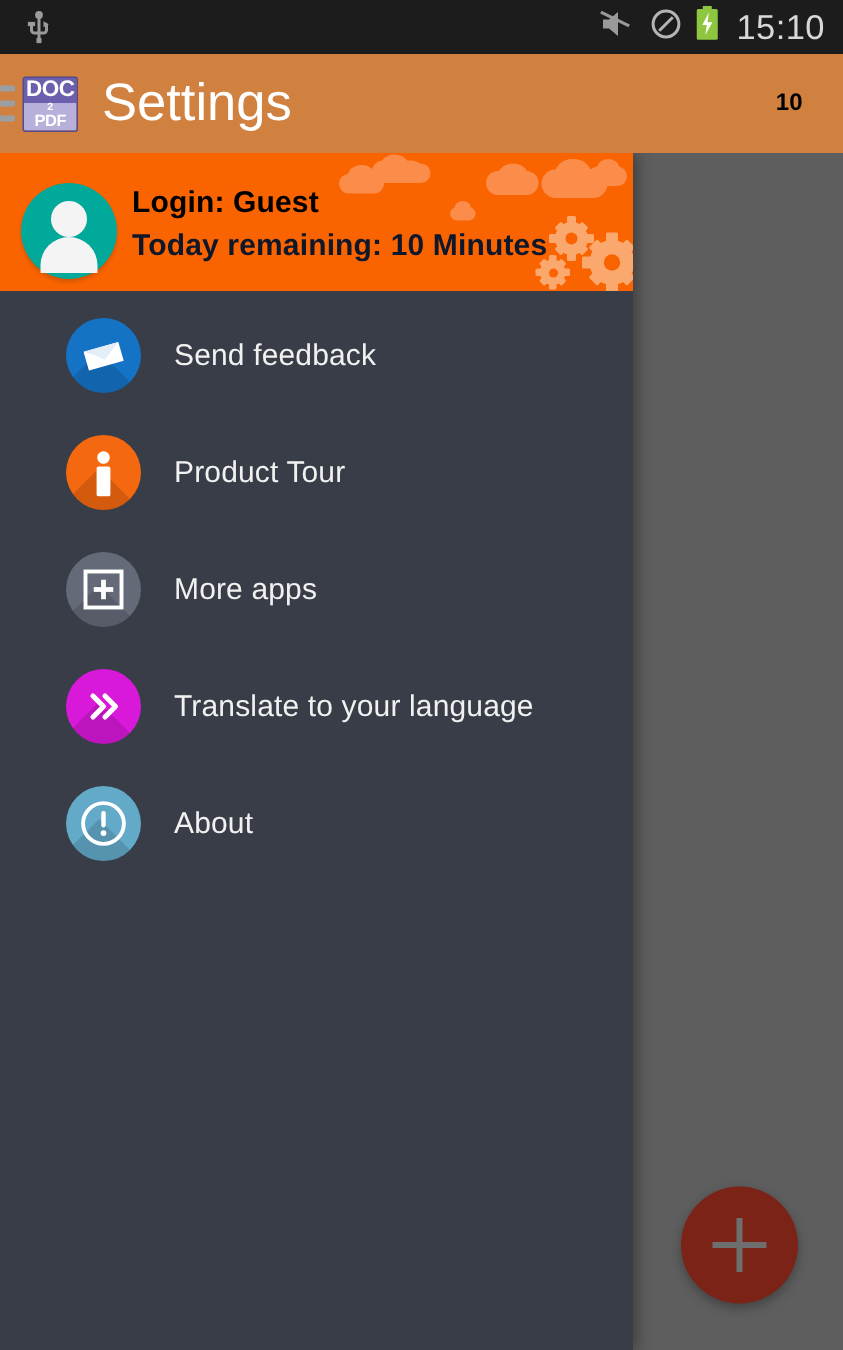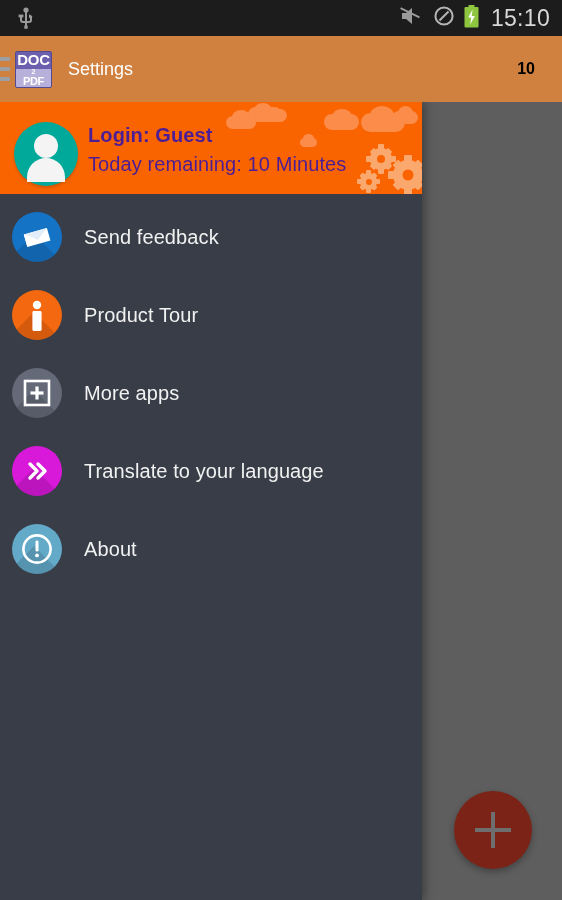--- a/index.html
+++ b/index.html
@@ -58,21 +58,21 @@
     border-radius: 2px;
     display: flex; flex-direction: column;
     align-items: center; justify-content: center;
     line-height: 1;
     overflow: hidden;
   }
   #app-icon .l1 { font-size: 15px; font-weight: bold; color: #fff; letter-spacing: -.3px; }
   #app-icon .l2 { font-size: 7px; font-weight: bold; color: #fff; margin: 1px 0; }
   #app-icon .l3 { font-size: 11px; font-weight: bold; color: #fff; letter-spacing: -.3px; }
   #action-title {
-    color: #ffffff; font-size: 18px; margin-left: 16px;
+    color: #ffffff; font-size: 35px; margin-left: 16px;
     font-weight: normal;
   }
   #action-count {
     margin-left: auto; margin-right: 27px;
     color: #000000; font-size: 16px; font-weight: bold;
   }
 
   
   #content-scrim {
     position: absolute; left: 0; top: 102px;
@@ -150,36 +150,37 @@
     transform: translateX(-50%);
     width: 38px; height: 24px;
     background: #f4f4f4;
     border-radius: 19px 19px 0 0;
   }
   #header-text {
     position: absolute; left: 88px; top: 22px;
     z-index: 4;
   }
   #login-line {
-    color: #4c1d95; font-size: 20px; font-weight: bold;
+    color: #000000; font-size: 20px; font-weight: bold;
     letter-spacing: .1px;
   }
   #remaining-line {
-    color: #4c1d95; font-size: 20px; font-weight: normal;
+    color: #0f172a; font-size: 20px; font-weight: bold;
     margin-top: 6px; letter-spacing: .1px;
     white-space: nowrap;
   }
 
   
   #drawer-list { padding-top: 4px; }
   .drawer-item {
     position: relative;
     height: 78px; width: 422px;
     display: flex; align-items: center;
     padding-left: 12px;
+    margin-left: 32px;
   }
   .item-icon {
     position: relative;
     width: 50px; height: 50px; border-radius: 50%;
     flex: 0 0 50px;
     overflow: hidden;
     display: flex; align-items: center; justify-content: center;
   }
   .item-icon .longshadow {
     position: absolute; left: 44%; top: 44%;

